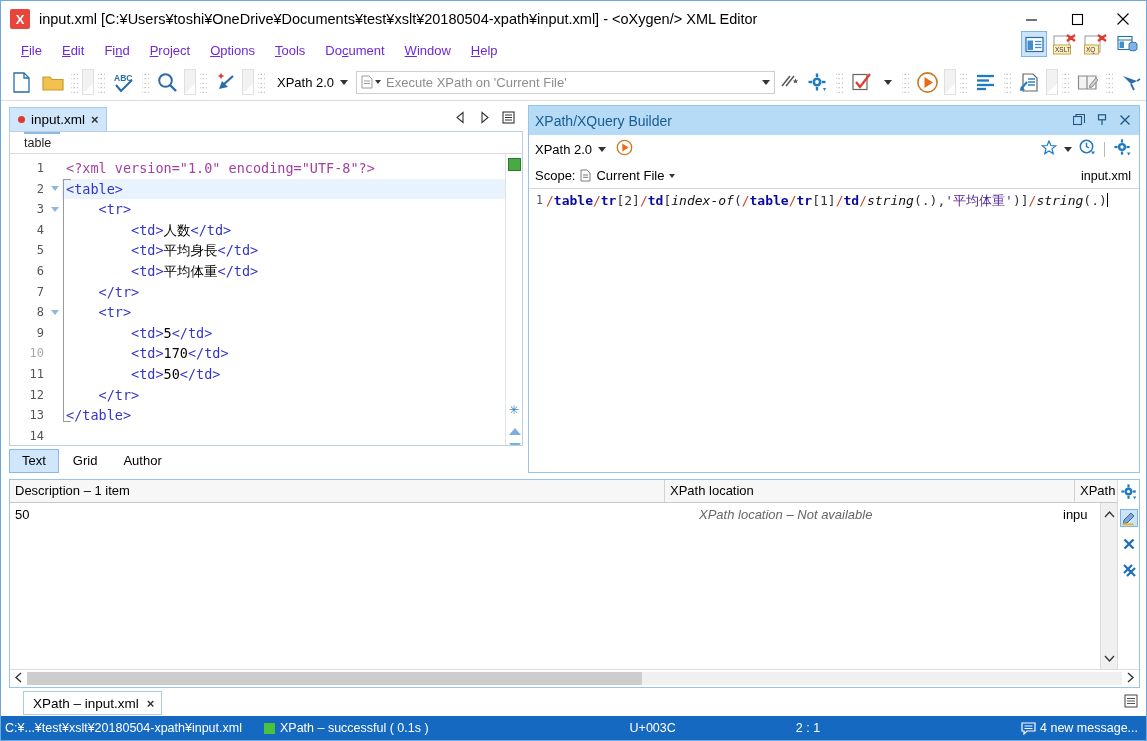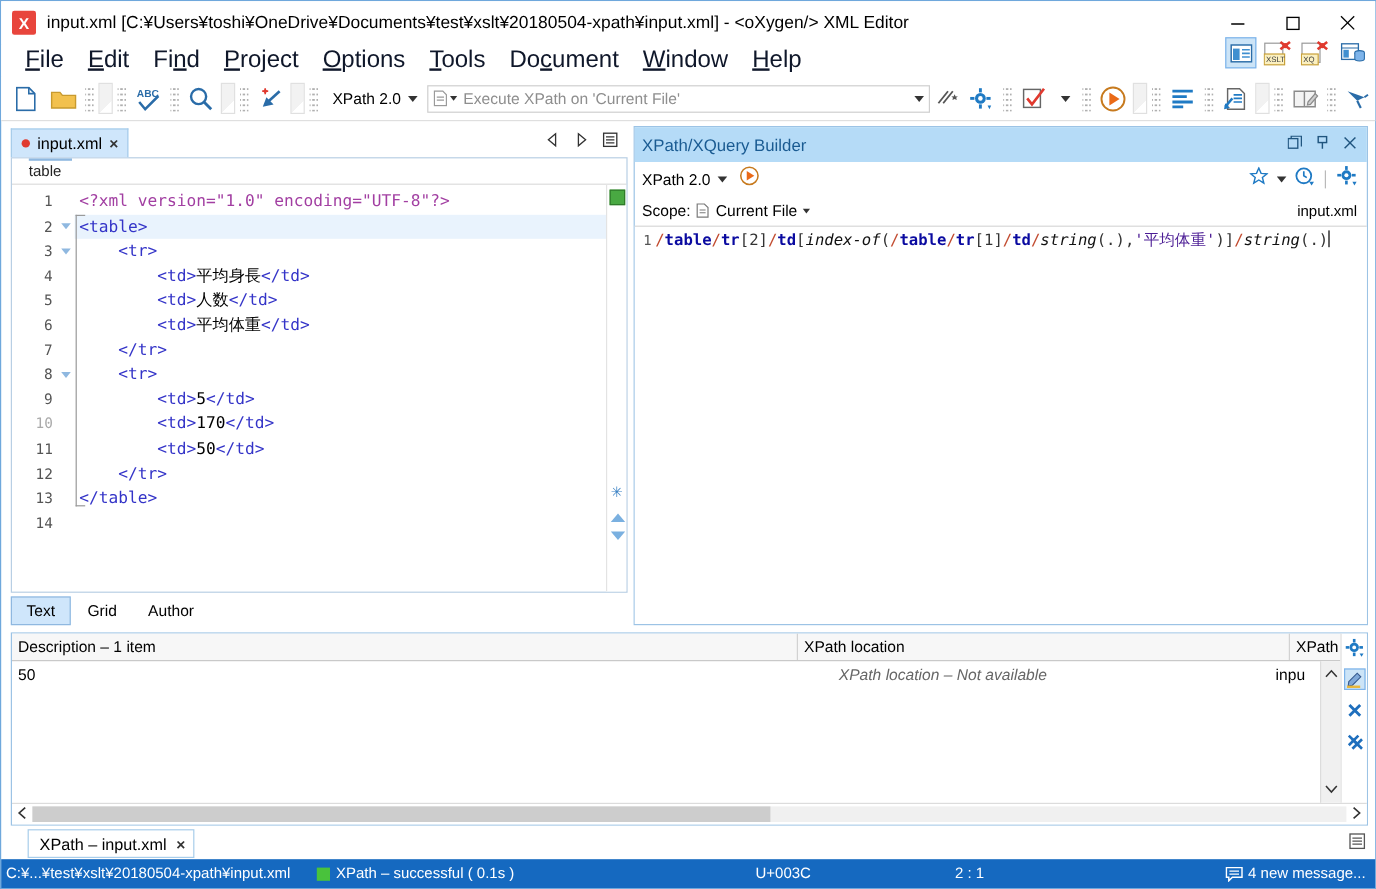--- a/index.html
+++ b/index.html
@@ -56,22 +56,22 @@
   .menubar {
     height: 27px;
     display: flex;
     align-items: center;
     padding-left: 10px;
     background: #ffffff;
     flex: none;
     position: relative;
   }
   .menu-item {
-    font-size: 20px;
-    color: #0f172a;
+    font-size: 13px;
+    color: #6d28d9;
     padding: 2px 10px;
     white-space: nowrap;
   }
   .menu-item u { text-decoration: underline; }
 
   
   .top-right-icons {
     position: absolute;
     right: 6px; top: -6px;
     display: flex;
@@ -429,21 +429,21 @@
   .x-str { color: #4c1d95; }
   .x-cursor {
     display: inline-block;
     width: 1px; height: 14px;
     background: #000;
     vertical-align: -2px;
   }
 
   
   .results {
-    height: 161px;
+    height: 209px;
     flex: none;
     margin: 6px 6px 0 8px;
     border: 1px solid #9cc3e5;
     background: #fff;
     display: flex;
     flex-direction: column;
   }
   .res-main { flex: 1; display: flex; min-height: 0; }
   .res-grid { flex: 1; display: flex; flex-direction: column; min-width: 0; }
   .res-head {
@@ -827,22 +827,22 @@
               <div class="fold"></div>
               <div class="fold"></div>
               <div class="fold"></div>
               <div class="fold"></div>
               <div class="fold"></div>
             </div>
           <div class="code-lines" id="codelines">
               <div class="cline"><span class="tok-pi">&lt;?xml version="1.0" encoding="UTF-8"?&gt;</span></div>
               <div class="cline hl"><span class="tok-tag">&lt;table&gt;</span></div>
               <div class="cline">    <span class="tok-tag">&lt;tr&gt;</span></div>
+              <div class="cline">        <span class="tok-tag">&lt;td&gt;</span><span class="tok-txt">人数</span><span class="tok-tag">&lt;/td&gt;</span></div>
               <div class="cline">        <span class="tok-tag">&lt;td&gt;</span><span class="tok-txt">平均身長</span><span class="tok-tag">&lt;/td&gt;</span></div>
-              <div class="cline">        <span class="tok-tag">&lt;td&gt;</span><span class="tok-txt">人数</span><span class="tok-tag">&lt;/td&gt;</span></div>
               <div class="cline">        <span class="tok-tag">&lt;td&gt;</span><span class="tok-txt">平均体重</span><span class="tok-tag">&lt;/td&gt;</span></div>
               <div class="cline">    <span class="tok-tag">&lt;/tr&gt;</span></div>
               <div class="cline">    <span class="tok-tag">&lt;tr&gt;</span></div>
               <div class="cline">        <span class="tok-tag">&lt;td&gt;</span><span class="tok-txt">5</span><span class="tok-tag">&lt;/td&gt;</span></div>
               <div class="cline">        <span class="tok-tag">&lt;td&gt;</span><span class="tok-txt">170</span><span class="tok-tag">&lt;/td&gt;</span></div>
               <div class="cline">        <span class="tok-tag">&lt;td&gt;</span><span class="tok-txt">50</span><span class="tok-tag">&lt;/td&gt;</span></div>
               <div class="cline">    <span class="tok-tag">&lt;/tr&gt;</span></div>
               <div class="cline"><span class="tok-tag">&lt;/table&gt;</span></div>
               <div class="cline"></div>
               <div class="fold-bracket" style="top: 24.6px; height: 243.2px;"></div>

